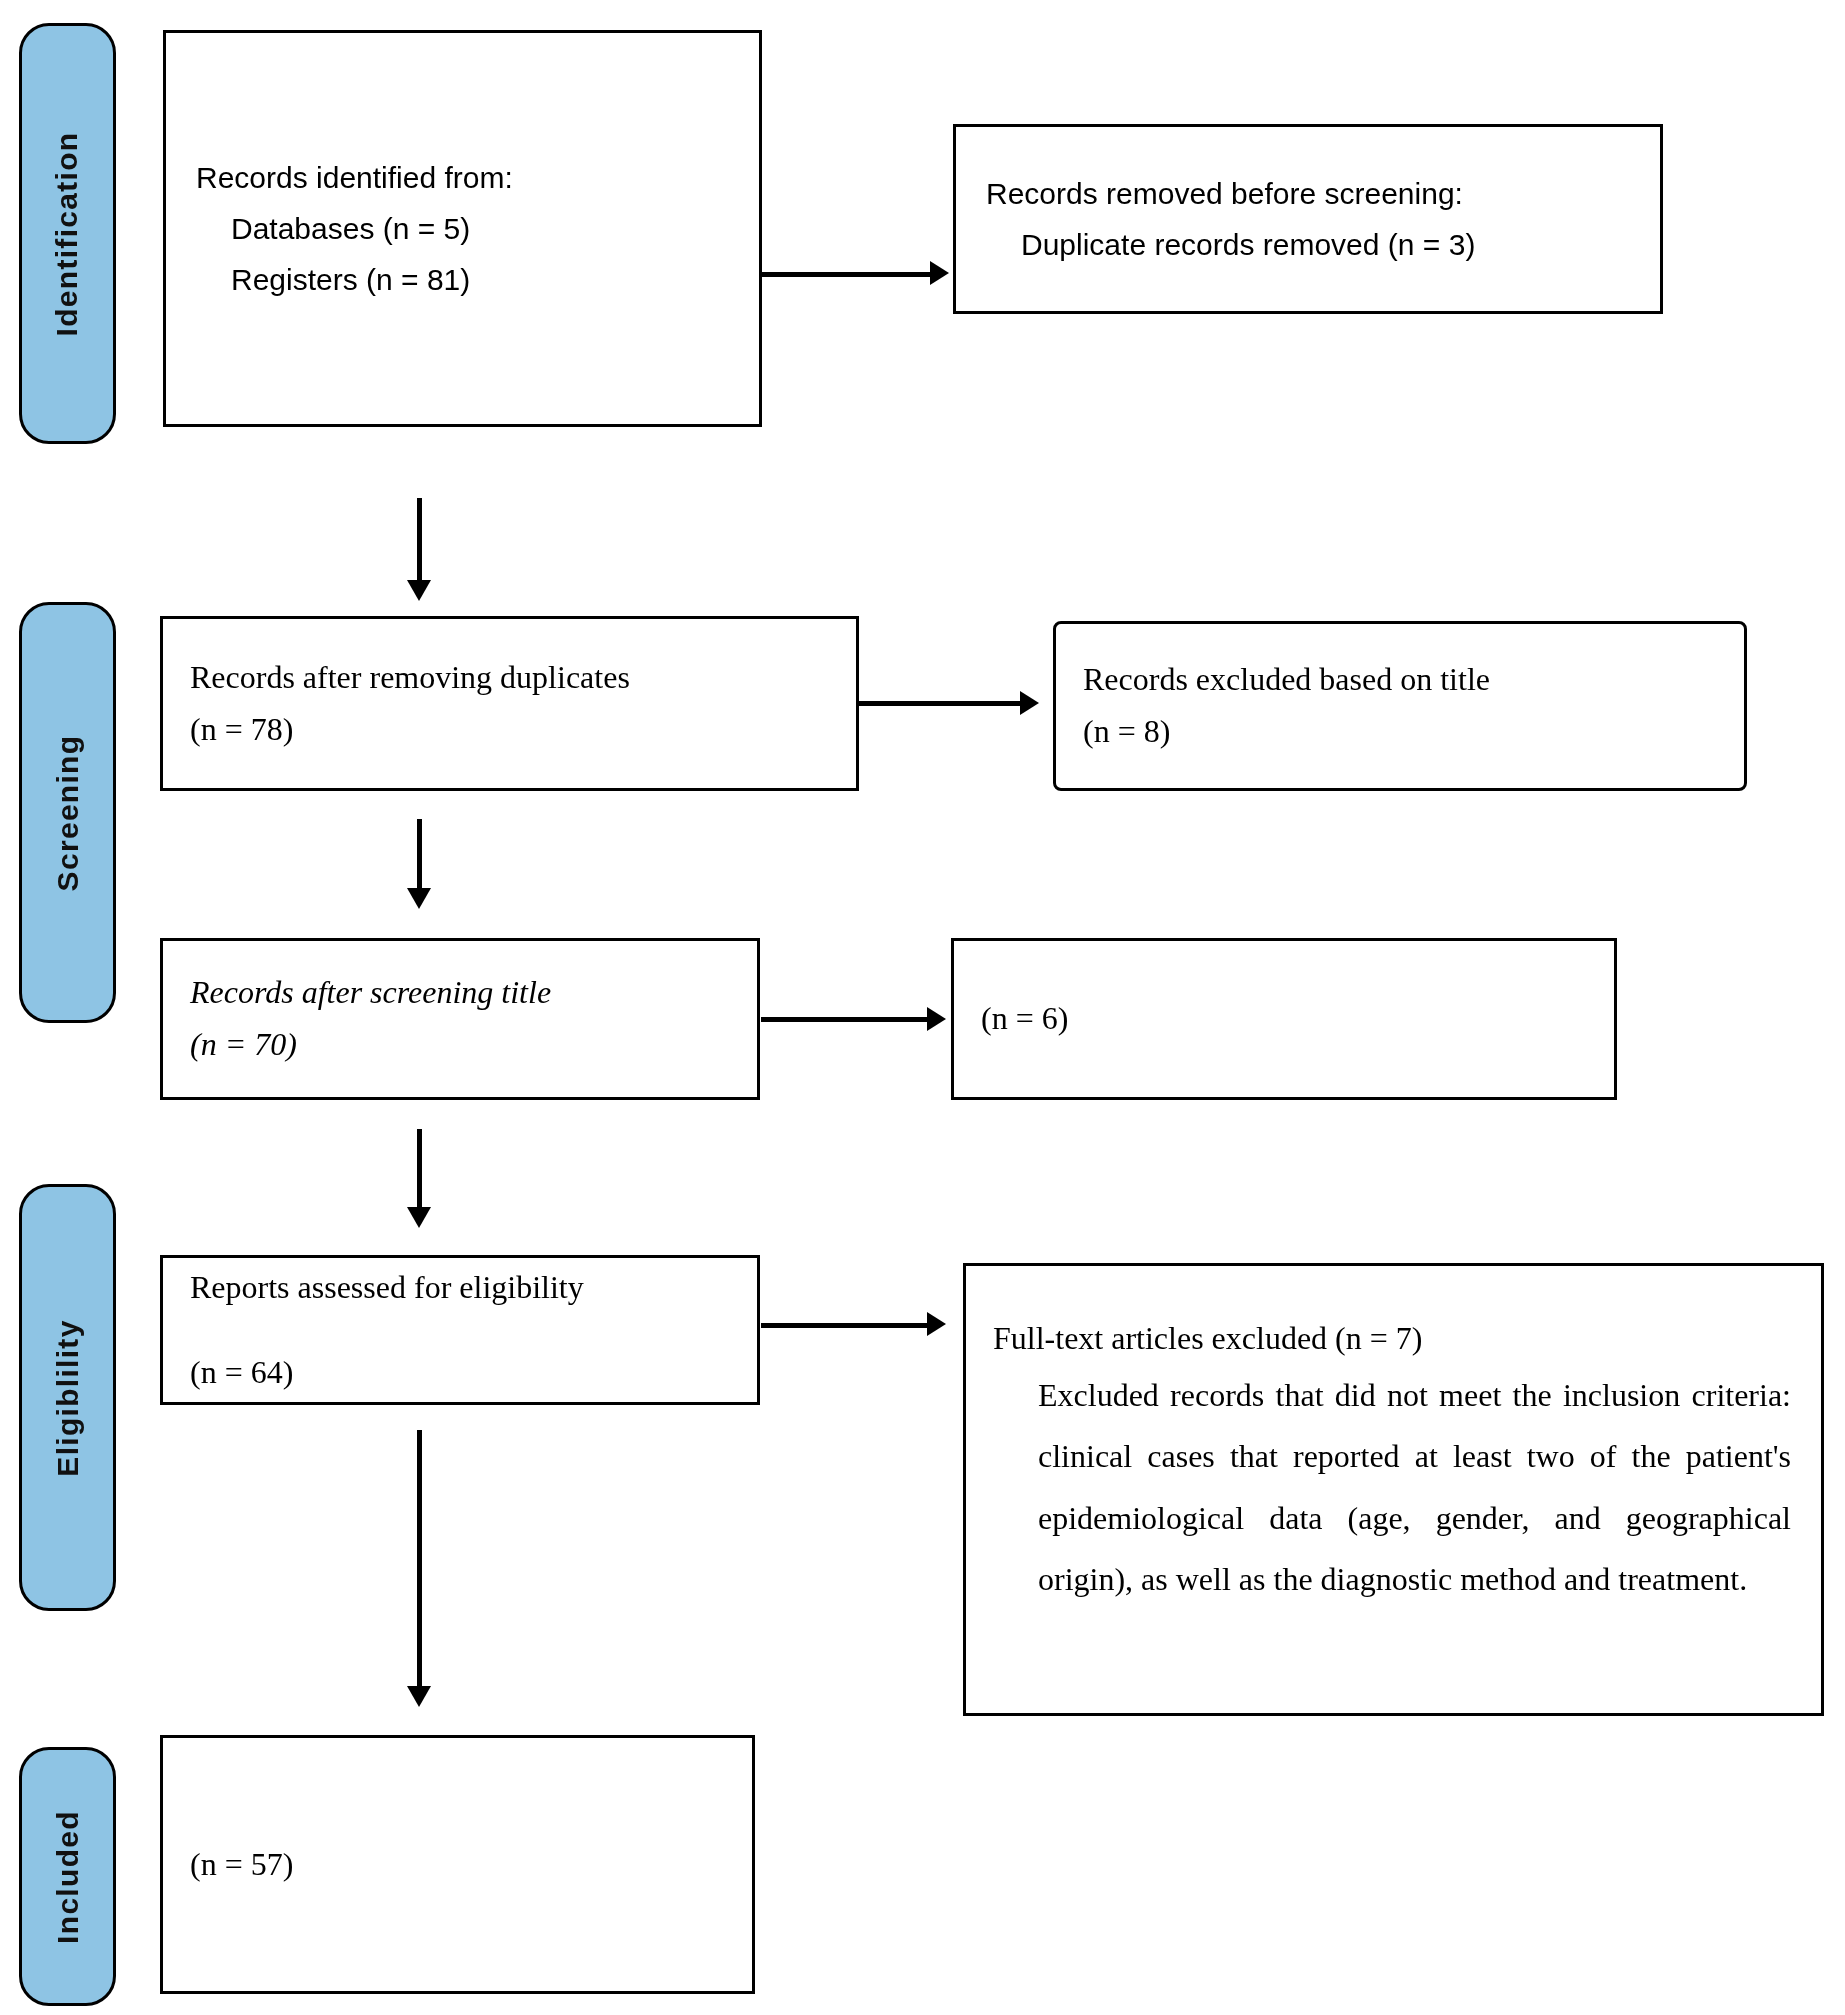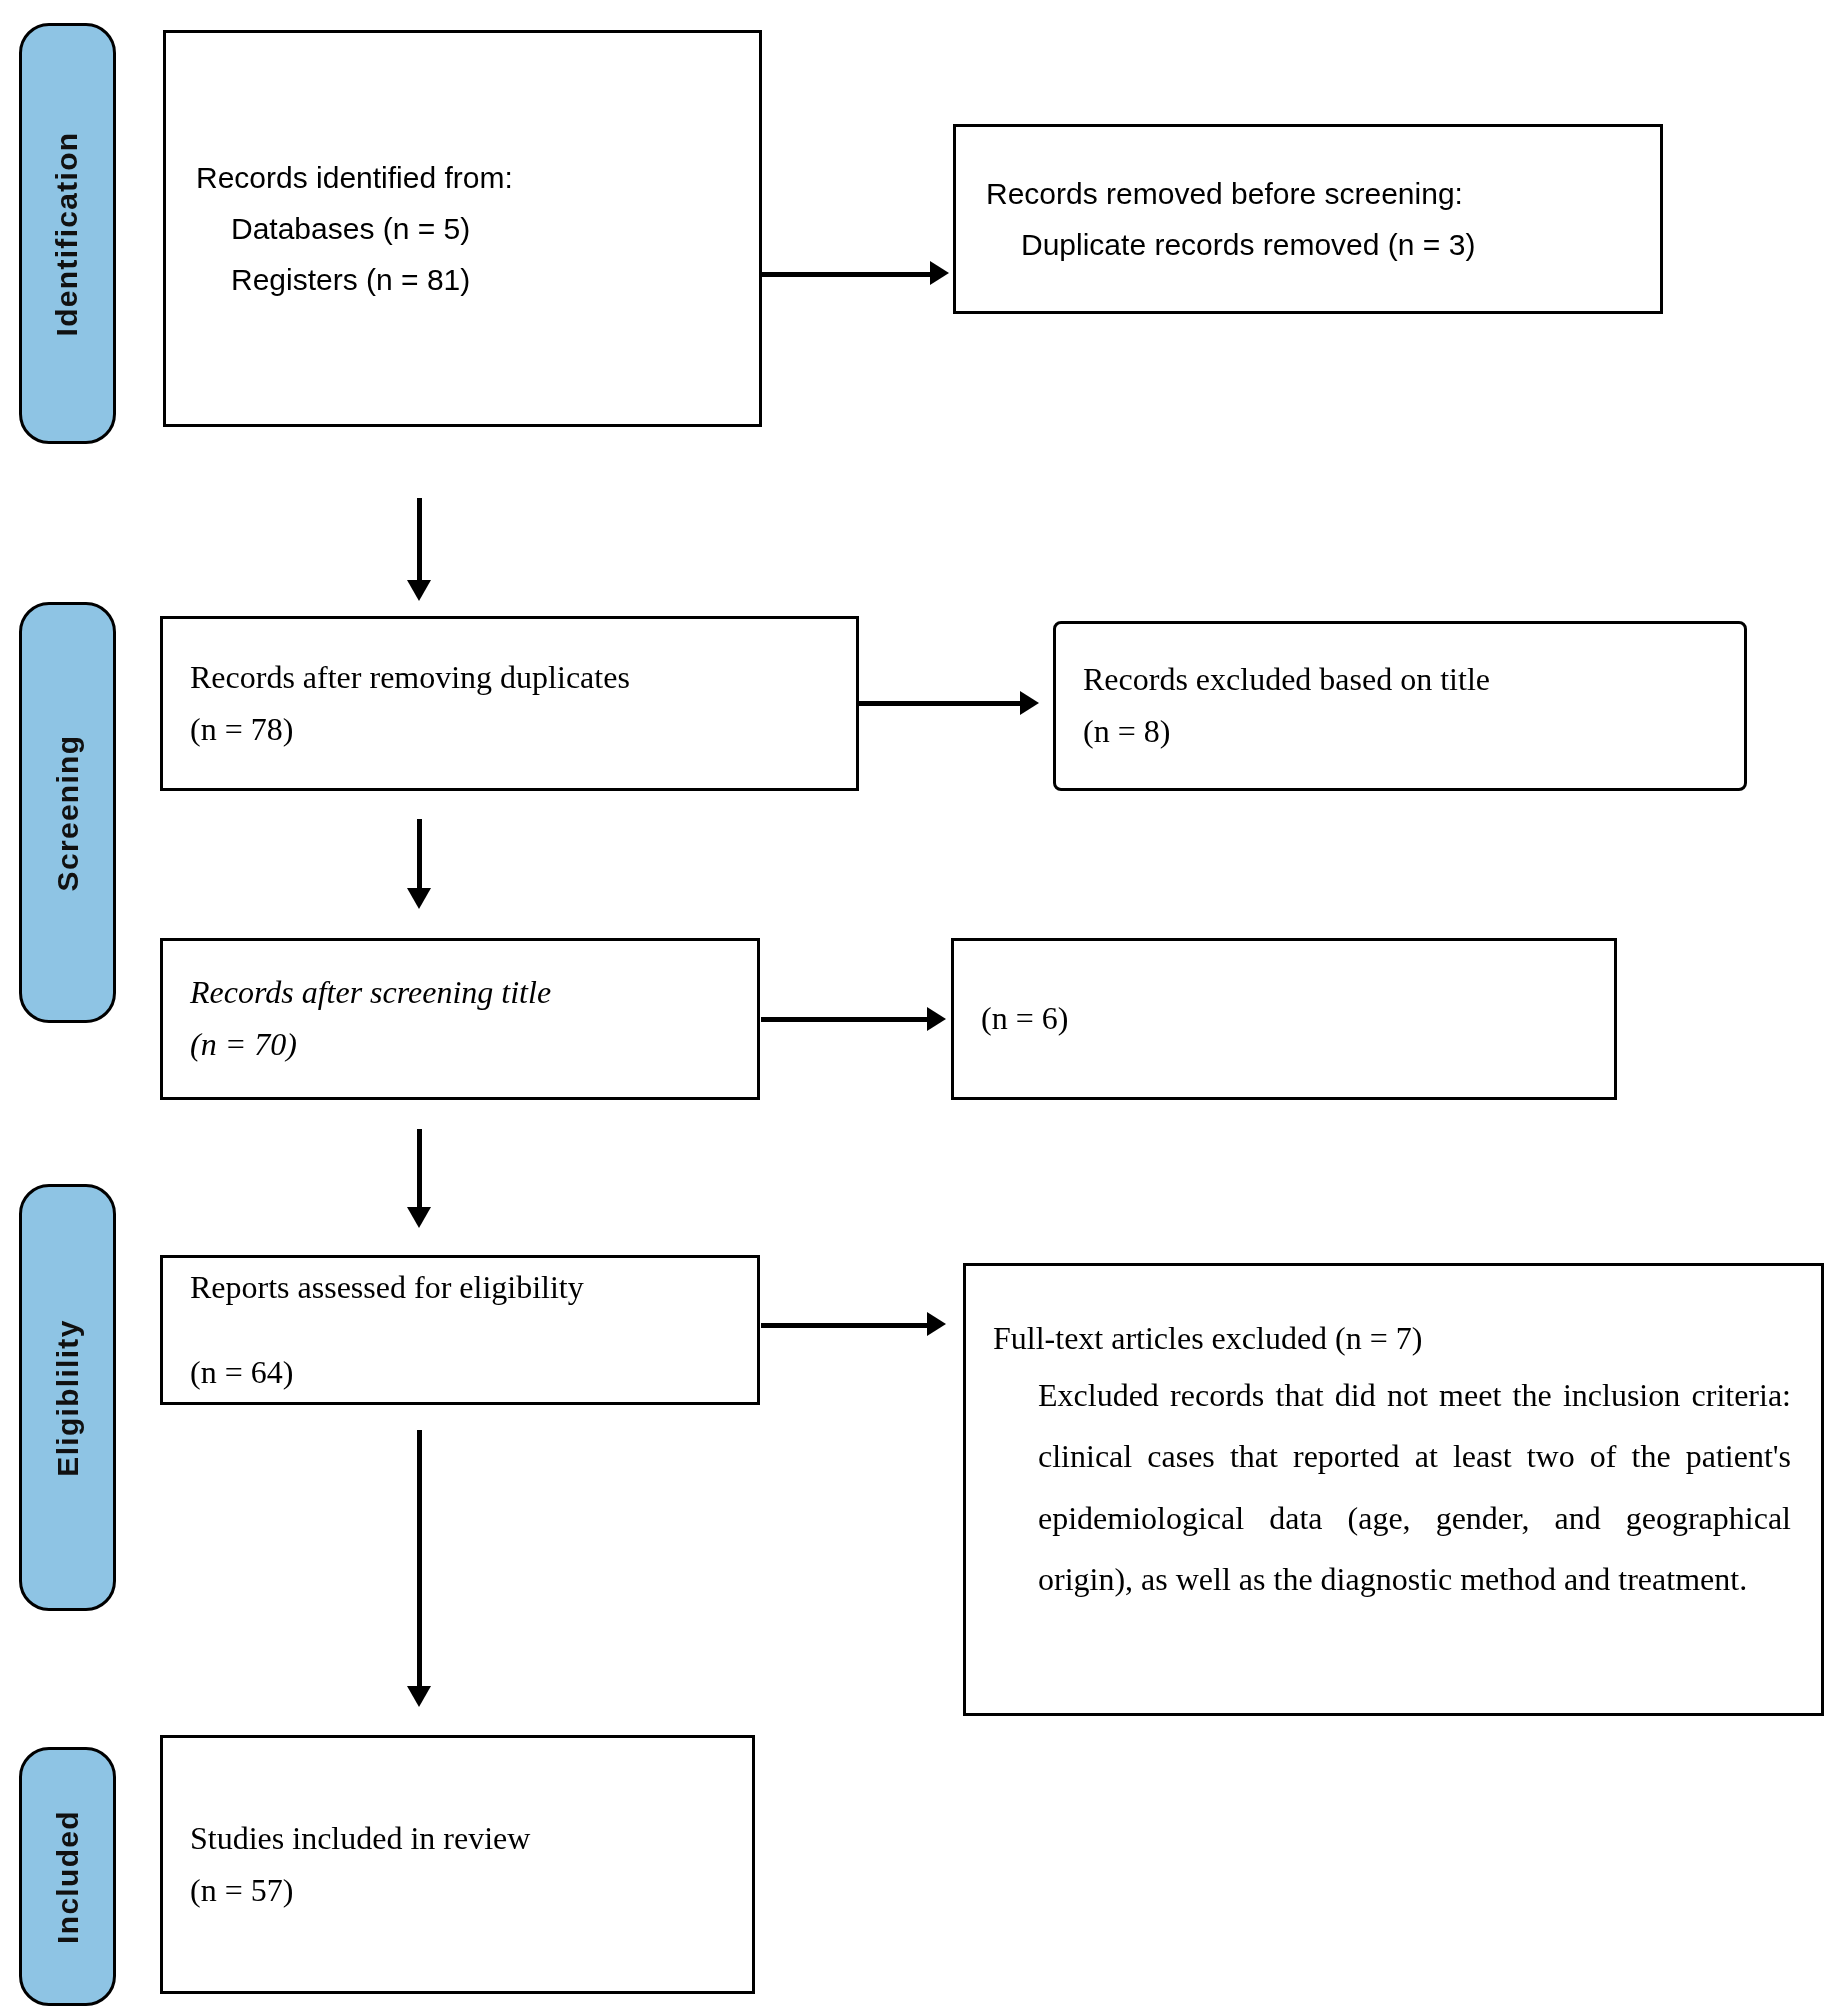--- a/index.html
+++ b/index.html
@@ -182,18 +182,17 @@
 
   <div class="flow-box serif" style="left:951px; top:1263px; width:861px; height:453px; justify-content:flex-start; padding-top:47px;margin-left:12px;">
     <div class="box-text">Full-text articles excluded (n = 7)</div>
     <div class="box-text justified">Excluded records that did not meet the inclusion criteria: clinical cases that reported at least two of the patient's epidemiological data (age, gender, and geographical origin), as well as the diagnostic method and treatment.</div>
   </div>
 
   <div class="conn-line" style="left:417px; top:1430px; width:4.5px; height:259px;"></div>
   <div class="arrow-down" style="left:407px; top:1686px;"></div>
 
   <div class="flow-box serif" style="left:160px; top:1735px; width:595px; height:259px;">
-    <div class="box-text">Studies included in review</div>
     <div class="box-text">(n = 57)</div>
   </div>
 
 </div>
 
 
 </body></html>

